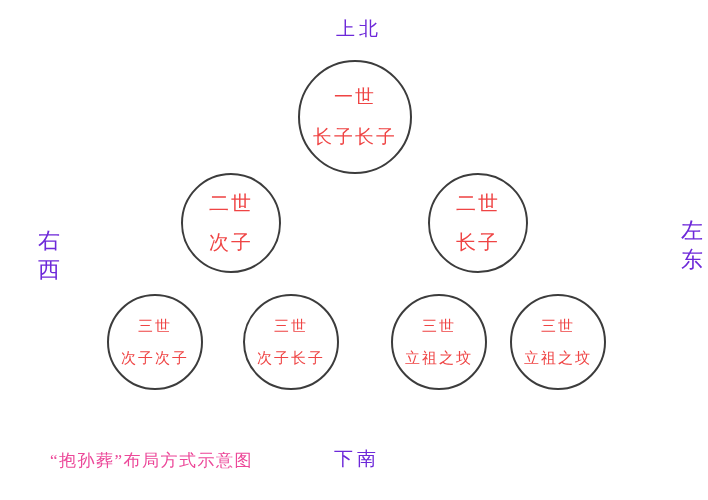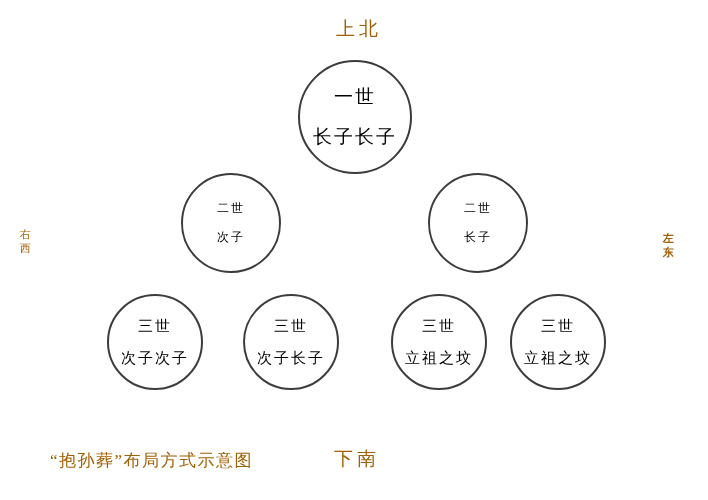--- a/index.html
+++ b/index.html
@@ -11,98 +11,99 @@
     position: relative;
     width: 708px;
     height: 500px;
     background: #ffffff;
     font-family: "Liberation Serif", serif;
     color: #333333;
     overflow: hidden;
   }
   .dir-label {
     position: absolute;
-    color: #a16207;
+    color: #6d28d9;
     white-space: nowrap;
   }
   .dir-top, .dir-bottom {
     font-size: 19px;
     letter-spacing: 4px;
   }
   .dir-side {
-    font-size: 11px;
+    font-size: 22px;
     width: 1.15em;
     line-height: 1.3;
     word-break: break-all;
     white-space: normal;
-    text-align: right;
+    text-align: left;
+    margin-left: 20px;
   }
   .node {
     position: absolute;
     border: 2px solid #3c3c3c;
     border-radius: 50%;
     background: #ffffff;
     display: flex;
     flex-direction: column;
     align-items: center;
     justify-content: center;
     text-align: center;
-    color: #000000;
+    color: #ef4444;
     box-sizing: border-box;
   }
   .node .l1, .node .l2 {
     display: block;
     letter-spacing: 2px;
   }
   .node-gen1 {
     left: 298px; top: 60px;
     width: 114px; height: 114px;
     font-size: 19px;
   }
   .node-gen1 .l1 { margin-bottom: 14px; }
   .node-gen2 {
     width: 100px; height: 100px;
     top: 173px;
-    font-size: 12px;
+    font-size: 20px;
   }
   .node-gen2 .l1 { margin-bottom: 12px; }
   .node-gen2-left  { left: 181px; }
   .node-gen2-right { left: 428px; }
   .node-gen3 {
     width: 96px; height: 96px;
     top: 294px;
     font-size: 15px;
   }
   .node-gen3 .l1 { margin-bottom: 13px; }
   .node-gen3-1 { left: 107px; }
   .node-gen3-2 { left: 243px; }
   .node-gen3-3 { left: 391px; }
   .node-gen3-4 { left: 510px; }
   .caption {
     position: absolute;
     left: 50px;
     top: 449px;
     font-size: 17px;
     letter-spacing: 1.5px;
-    color: #a16207;
+    color: #ec4899;
     white-space: nowrap;
   }
 </style>
 </head>
 <body>
 
 <div class="canvas">
 
   <div class="dir-label dir-top" style="left: 336px; top: 16px;">上北</div>
 
   <div class="dir-label dir-bottom" style="left: 334px; top: 446px;">下南</div>
 
   <div class="dir-label dir-side" style="left: 18px; top: 227px;">右西</div>
 
-  <div class="dir-label dir-side" style="left: 661px; top: 231px; font-weight: bold;">左东</div>
+  <div class="dir-label dir-side" style="left: 661px; top: 217px;">左东</div>
 
   <div class="node node-gen1">
     <span class="l1">一世</span>
     <span class="l2">长子长子</span>
   </div>
 
   <div class="node node-gen2 node-gen2-left">
     <span class="l1">二世</span>
     <span class="l2">次子</span>
   </div>

